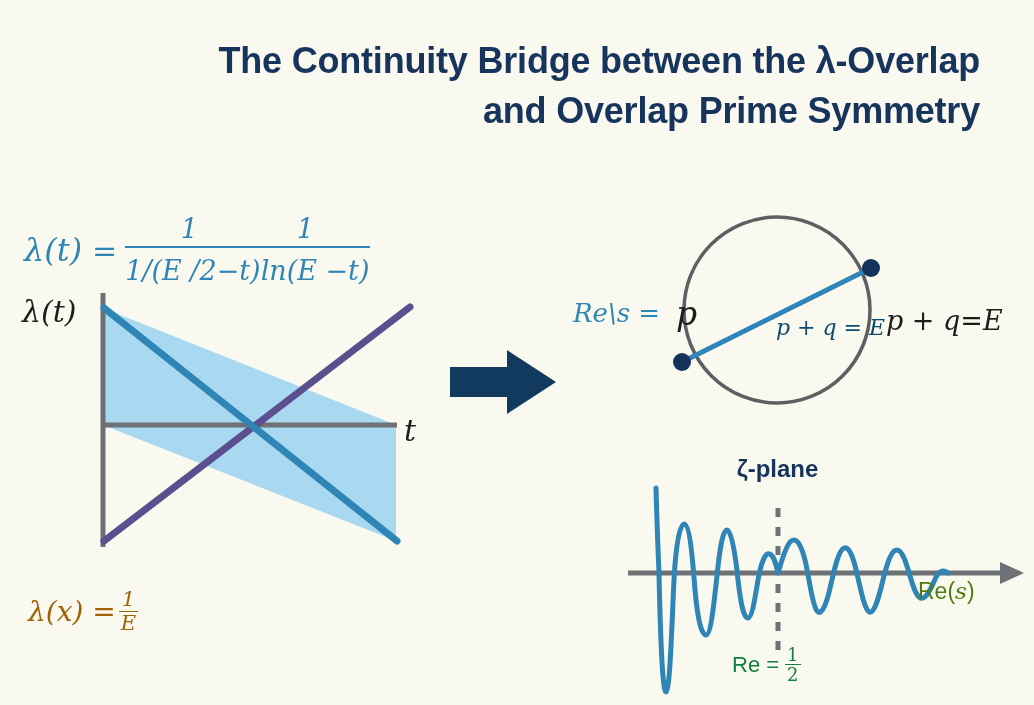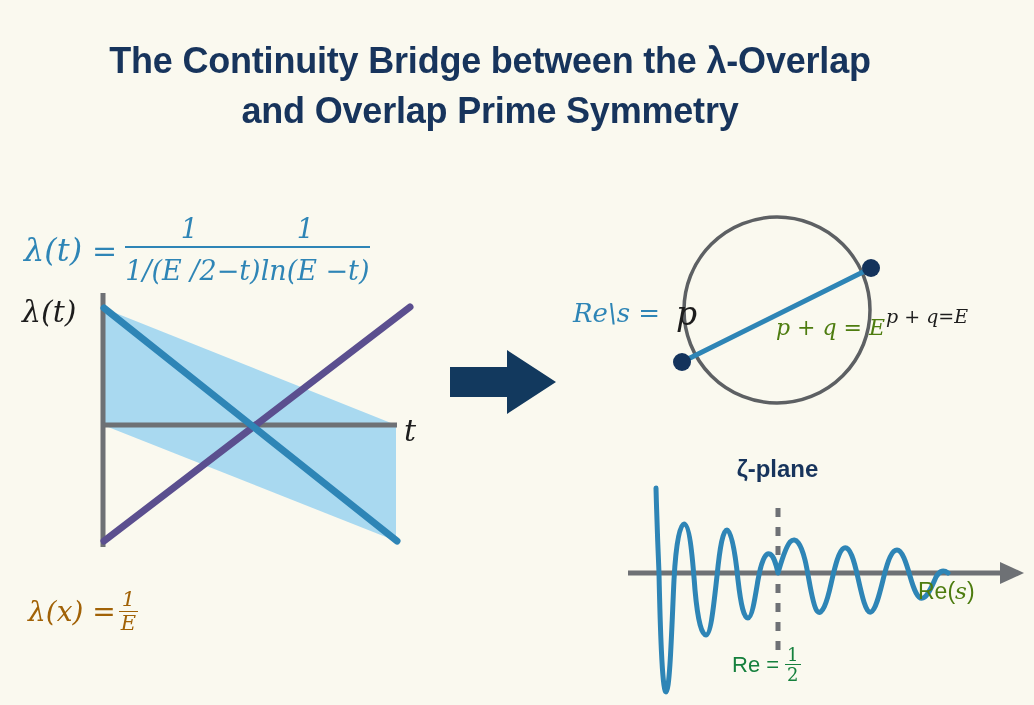--- a/index.html
+++ b/index.html
@@ -8,21 +8,21 @@
     background:#faf9ef;
     font-family:"Liberation Sans", sans-serif;
     overflow:hidden;
     position:relative;
   }
   .stage{position:absolute;left:0;top:0;width:1034px;height:705px;}
 
   
   #title{
     position:absolute;left:0;top:36px;width:980px;
-    text-align:center;
+    text-align:right;
     font-family:"Liberation Sans", sans-serif;
     font-weight:bold;
     font-size:36px;
     line-height:50px;
     letter-spacing:-0.2px;
     color:#17345c;
   }
   #title .ln{display:block;}
 
   
@@ -91,25 +91,25 @@
   #label-res{
     position:absolute;left:573px;top:298px;
     font-size:26px;color:#2e85b6;
   }
   #label-p{
     position:absolute;left:676px;top:294px;
     font-size:33px;color:#1d1d1d;
   }
   #label-pq-inner{
     position:absolute;left:776px;top:315px;
-    font-size:22px;color:#4d7c0f;
+    font-size:22px;color:#0c4a6e;
   }
   #label-pq-outer{
     position:absolute;left:886px;top:305px;
-    font-size:19px;color:#1d1d1d;
+    font-size:27px;color:#1d1d1d;
   }
 
   
   #zeta-title{
     position:absolute;left:645px;top:455px;width:265px;
     text-align:center;font-weight:bold;font-size:24px;color:#17345c;
   }
   #zeta-svg{position:absolute;left:610px;top:480px;width:420px;height:225px;}
   #label-res-axis{
     position:absolute;left:918px;top:578px;

